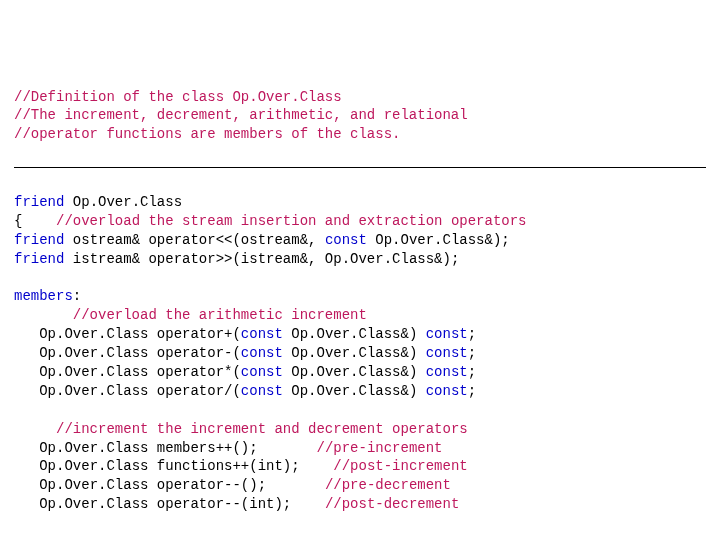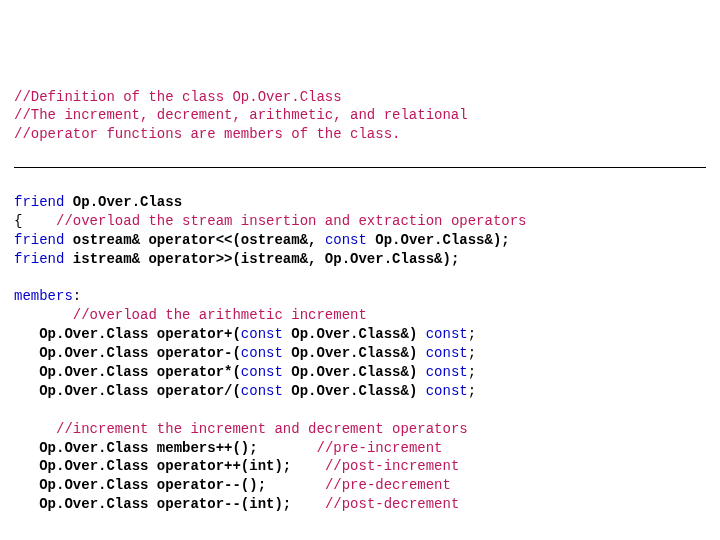--- a/index.html
+++ b/index.html
@@ -11,21 +11,21 @@
     line-height: 1.35;
     color: #000000;
     width: 720px;
     height: 540px;
     box-sizing: border-box;
     white-space: pre;
   }
   .kw { color: #0000cc; }   
   .cmt { color: #be185d; }  
   .sym { color: #000000; }  
-  .id { color: #000000; font-weight: bold; }   
+  .id { color: #000000; }   
   hr.div {
     border: none;
     border-top: 1px solid #000000;
     margin: 4px 0 6px 0;
     width: 100%;
   }
 </style>
 </head>
 <body>
 
@@ -42,18 +42,18 @@
 
 <span class="kw">members</span><span class="sym">:</span>
        <span class="cmt">//overload the arithmetic increment</span>
    <span class="id">Op.Over.Class</span> <span class="id">operator+(</span><span class="kw">const</span><span class="id"> Op.Over.Class&amp;) </span><span class="kw">const</span><span class="sym">;</span>
    <span class="id">Op.Over.Class</span> <span class="id">operator-(</span><span class="kw">const</span><span class="id"> Op.Over.Class&amp;) </span><span class="kw">const</span><span class="sym">;</span>
    <span class="id">Op.Over.Class</span> <span class="id">operator*(</span><span class="kw">const</span><span class="id"> Op.Over.Class&amp;) </span><span class="kw">const</span><span class="sym">;</span>
    <span class="id">Op.Over.Class</span> <span class="id">operator/(</span><span class="kw">const</span><span class="id"> Op.Over.Class&amp;) </span><span class="kw">const</span><span class="sym">;</span>
 
      <span class="cmt">//increment the increment and decrement operators</span>
    <span class="id">Op.Over.Class</span> <span class="id">members++();</span><span>       </span><span class="cmt">//pre-increment</span>
-   <span class="id">Op.Over.Class</span> <span class="id">operator++(int);</span><span>    </span><span class="cmt">//post-increment</span>
+   <span class="id">Op.Over.Class</span> <span class="id">functions++(int);</span><span>    </span><span class="cmt">//post-increment</span>
    <span class="id">Op.Over.Class</span> <span class="id">operator--();</span><span>       </span><span class="cmt">//pre-decrement</span>
    <span class="id">Op.Over.Class</span> <span class="id">operator--(int);</span><span>    </span><span class="cmt">//post-decrement</span></div>
 
 
 
 
 </body></html>

